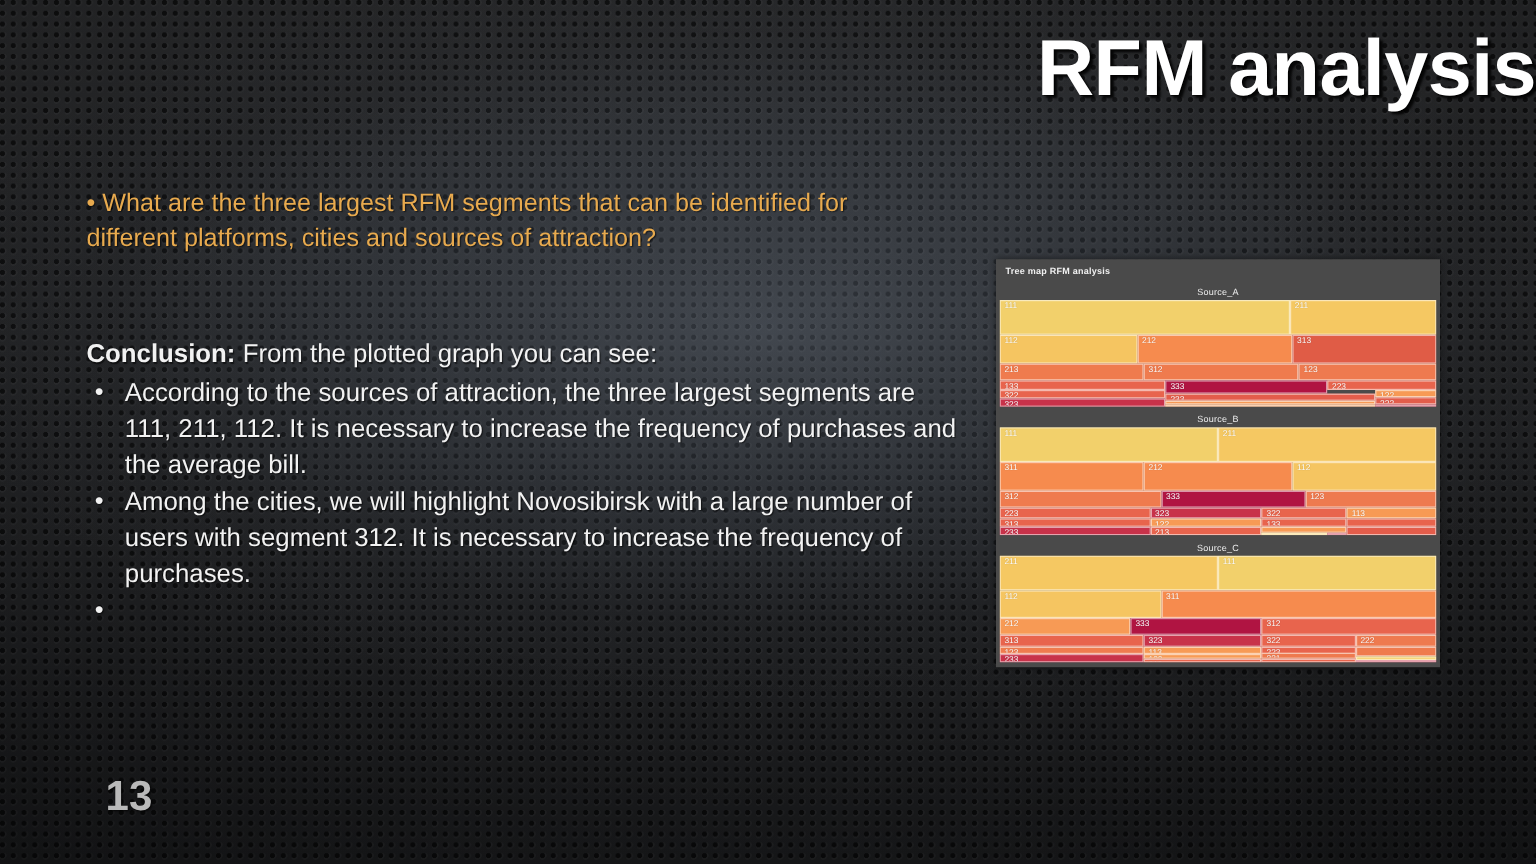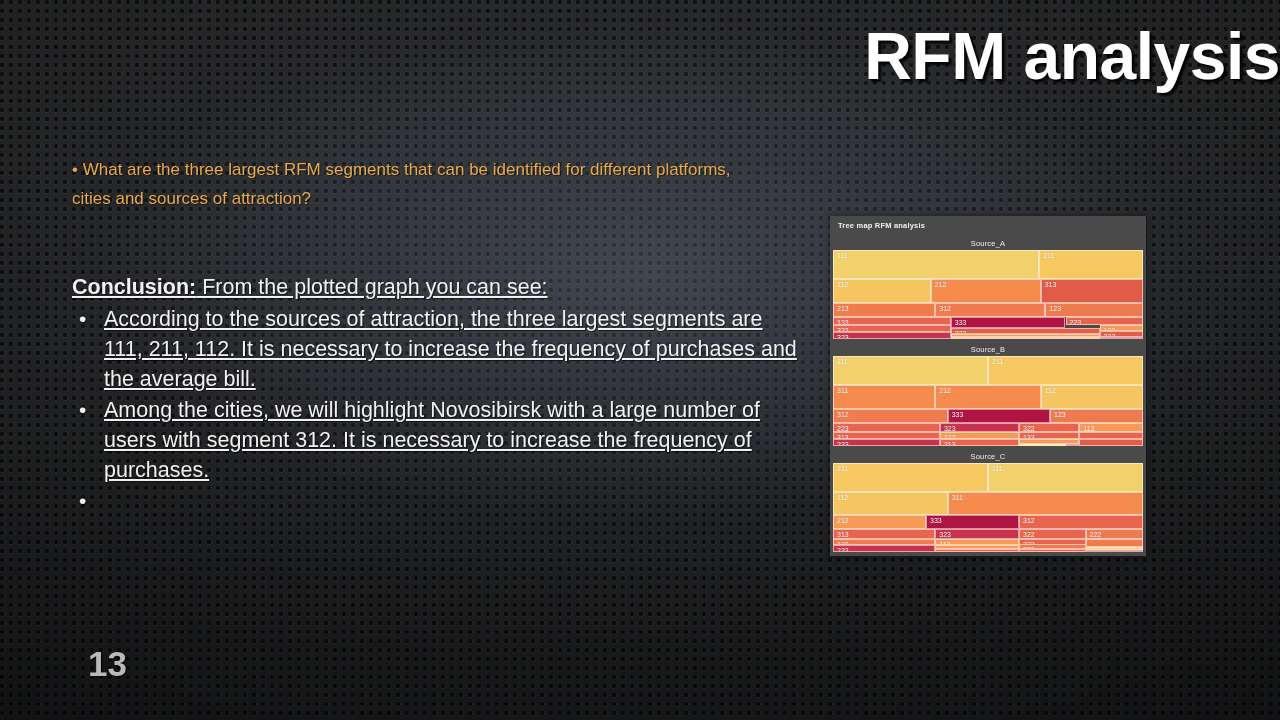--- a/index.html
+++ b/index.html
@@ -30,33 +30,32 @@
     text-align:right;
     font-size:66px;font-weight:bold;color:#ffffff;
     letter-spacing:-0.5px;
     text-shadow:3px 3px 2px rgba(0,0,0,0.85), 1px 1px 0 rgba(0,0,0,0.6);
     z-index:4;
   }
 
   
   .question{
     position:absolute;left:72px;top:155px;width:680px;
-    color:#e8aa4e;font-size:17px;line-height:29px;
+    color:#e8aa4e;font-size:21px;line-height:29px;
     text-shadow:1px 1px 1px rgba(0,0,0,0.55);
     z-index:4;
   }
   .question .bulletdot{color:#e8aa4e;}
 
   
   .conclusion{
-    position:absolute;left:72px;top:272px;width:730px;
+    position:absolute;left:72px;top:280px;width:730px;
     color:#f2f2f2;font-size:21.5px;line-height:30px;
     text-shadow:1px 1px 1px rgba(0,0,0,0.6);
     z-index:4;
-    text-decoration:underline;
   }
   .conclusion .lead{margin:0 0 2px 0;}
   .conclusion .lead b{font-weight:bold;}
   .conclusion ul{list-style:none;margin:0;padding:0;}
   .conclusion li{
     position:relative;padding-left:32px;margin:0 0 1px 0;
   }
   .conclusion li .bullet{
     position:absolute;left:7px;top:0;font-size:21px;line-height:30px;
   }
@@ -64,21 +63,21 @@
   
   .pagenum{
     position:absolute;left:88px;top:644px;
     color:#b9b9b9;font-size:35px;font-weight:bold;
     text-shadow:1px 1px 2px rgba(0,0,0,0.8);
     z-index:4;
   }
 
   
   #chart{
-    position:absolute;left:830px;top:216px;width:316px;height:340px;
+    position:absolute;left:830px;top:216px;width:370px;height:340px;
     background:#4a4a4a;
     z-index:5;
     box-shadow:0 0 6px rgba(0,0,0,0.5);
   }
   #chart .chart-title{
     position:absolute;left:8px;top:5px;
     color:#f0f0f0;font-size:7.5px;font-weight:bold;letter-spacing:0.2px;
   }
   .facets{
     position:absolute;left:3px;right:3px;top:21px;bottom:4px;

